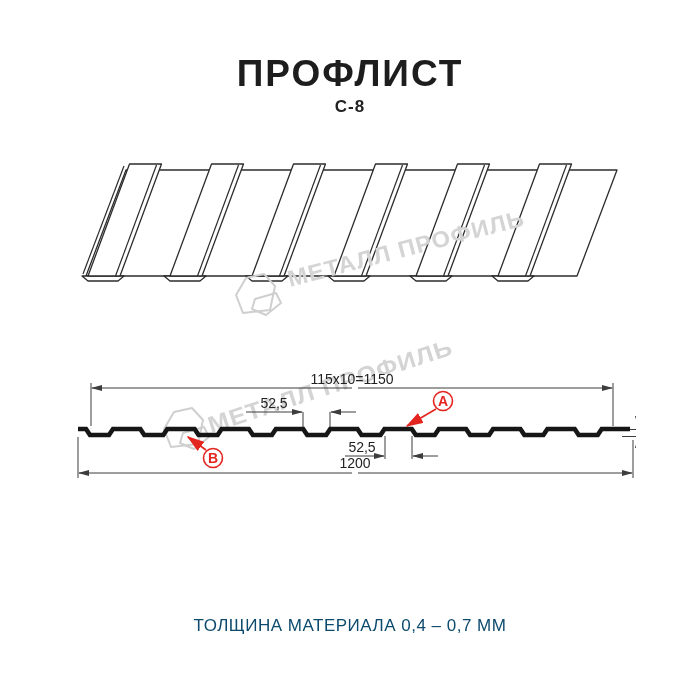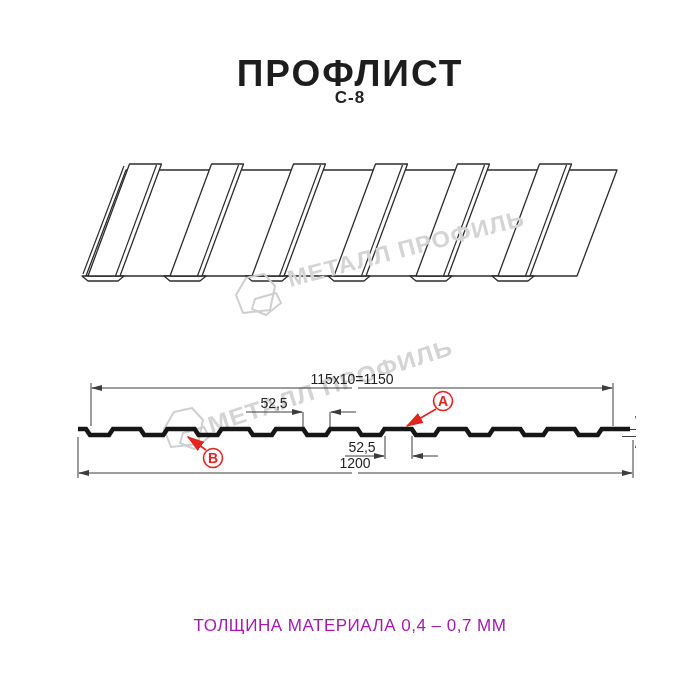--- a/index.html
+++ b/index.html
@@ -1,23 +1,23 @@
 <!DOCTYPE html>
 <html><head>
 <meta charset="utf-8">
 <style>
   html,body{margin:0;padding:0;background:#fff;}
   .canvas{position:relative;width:636px;height:700px;background:#ffffff;overflow:hidden;
           font-family:"Liberation Sans", sans-serif;}
   .title{position:absolute;top:53px;left:0;width:700px;text-align:center;
          font-size:37px;font-weight:bold;letter-spacing:2px;color:#1d1d1d;margin:0;}
-  .subtitle{position:absolute;top:88px;left:0;width:700px;text-align:center;
+  .subtitle{position:absolute;top:97px;left:0;width:700px;text-align:center;
             font-size:17px;font-weight:600;letter-spacing:1px;color:#222;margin:0;}
   .footer{position:absolute;top:616px;left:0;width:700px;text-align:center;
-          font-size:17px;font-weight:500;letter-spacing:.5px;color:#a21caf;margin:0;}
+          font-size:17px;font-weight:500;letter-spacing:.5px;color:#0c4a6e;margin:0;}
   svg{position:absolute;left:0;top:0;}
   .thin{stroke:#2c2c2c;stroke-width:1.3;fill:#ffffff;stroke-linejoin:round;}
   .thinline{stroke:#2c2c2c;stroke-width:1.2;fill:none;}
   .dim{stroke:#3d3d3d;stroke-width:1;fill:none;}
   .dimtxt{fill:#222;font-size:14px;font-family:"Liberation Sans",sans-serif;}
   .profile{stroke:#161616;stroke-width:4.6;fill:none;stroke-linejoin:miter;}
   .red{stroke:#e3241f;fill:none;stroke-width:1.6;}
   .redtxt{fill:#e3241f;font-size:14px;font-weight:600;font-family:"Liberation Sans",sans-serif;}
   .wm{fill:#d4d4d4;font-weight:bold;font-size:23px;letter-spacing:1px;
       font-family:"Liberation Sans",sans-serif;}

